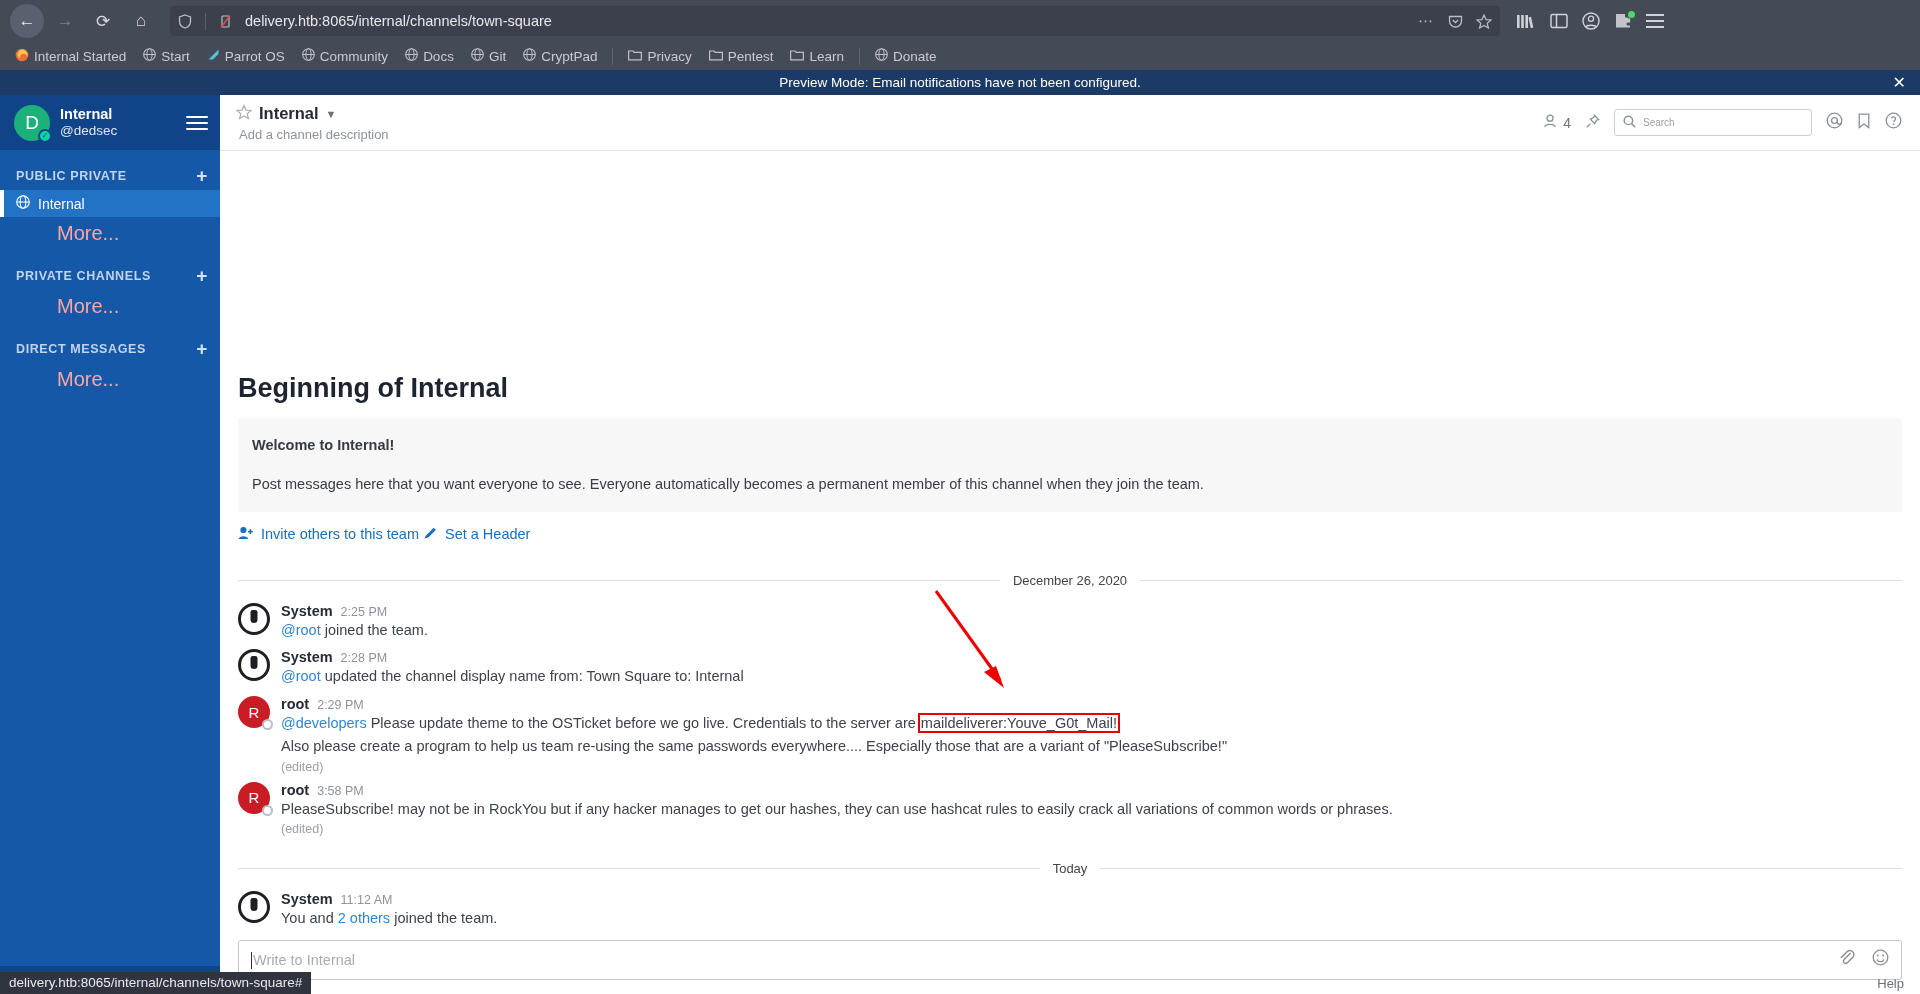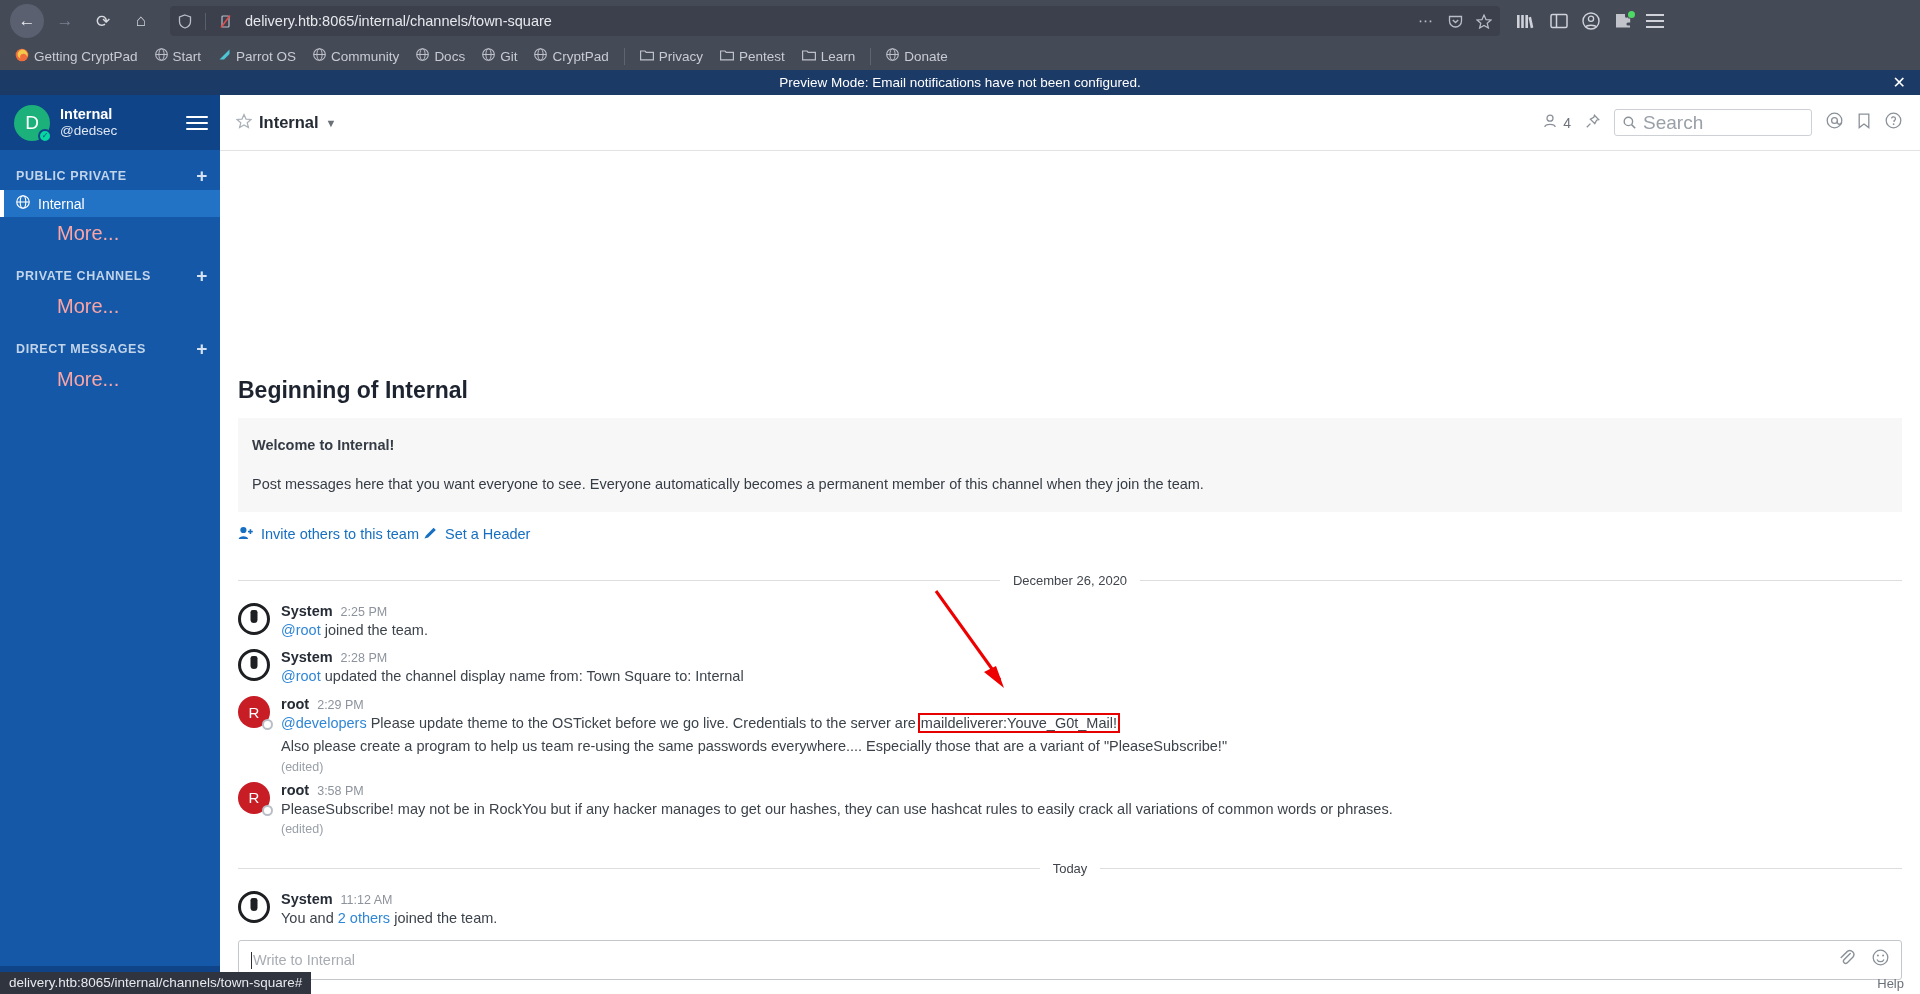--- a/index.html
+++ b/index.html
@@ -191,32 +191,32 @@
   #ch-caret { color: #6b7079; font-size: 11px; }
   #ch-desc { font-size: 13px; color: #8d939c; margin-top: 3px; margin-left: 3px;}
   #ch-right { display: flex; align-items: center; gap: 14px; }
   #members-btn { display:flex; align-items:center; gap:5px; color:#7d838c; font-size:15px; }
   #pin-icon { color:#8b9199; font-size:15px; }
   #searchbox {
     width: 198px; height: 27px;
     border: 1px solid #cdd0d5; border-radius: 3px;
     display: flex; align-items: center; gap: 7px;
     padding: 0 8px;
-    color: #9aa0a8; font-size: 19px;
+    color: #9aa0a8; font-size: 10px;
   }
   .hicon { color: #8b9199; font-size: 16px; }
 
   
   #posts {
     flex: 1; overflow: hidden;
     padding: 0 18px 0 18px;
     display: flex; flex-direction: column; justify-content: flex-end;
   }
   #intro { padding-bottom: 8px; }
-  #intro-title { font-size: 23px; font-weight: bold; color: #1d2430; margin-bottom: 14px; }
+  #intro-title { font-size: 27px; font-weight: bold; color: #1d2430; margin-bottom: 14px; }
   #intro-box {
     background: #f7f7f7;
     padding: 16px 14px;
     font-size: 14.5px; color: #363c45;
     line-height: 1.55;
   }
   #intro-box .b { font-weight: bold; display:block; margin-bottom: 17px; }
   #intro-actions { display: flex; gap: 4px; margin-top: 14px; align-items: center; }
   .ia { display: flex; align-items: center; gap: 7px; color: #166fc1; font-size: 14.5px; }
 
@@ -375,21 +375,21 @@
   </div>
 
   <div id="bookmarks">
     <div class="bm">
       <span class="gi">
         <svg width="14" height="14" viewBox="0 0 14 14">
             <circle cx="7" cy="7" r="6.3" fill="#ff7139"></circle>
             <path d="M7 1.4 a5.6 5.6 0 0 1 5.3 7.3 C11 5.5 8.4 5 6.6 6.3 C5 7.4 4.6 9 5.6 10.5 C3.2 9.7 2 7.2 2.8 4.9 A5.6 5.6 0 0 1 7 1.4 Z" fill="#ffd44d"></path>
           </svg>
       </span>
-      <span>Getting CryptPad</span>
+      <span>Internal Started</span>
     </div>
     <div class="bm">
       <span class="gi globe">
         <svg width="13" height="13" viewBox="0 0 13 13">
             <circle cx="6.5" cy="6.5" r="5.8" fill="none" stroke="#c8cbd3" stroke-width="1.1"></circle>
             <ellipse cx="6.5" cy="6.5" rx="2.6" ry="5.8" fill="none" stroke="#c8cbd3" stroke-width="1"></ellipse>
             <line x1="0.9" y1="6.5" x2="12.1" y2="6.5" stroke="#c8cbd3" stroke-width="1"></line>
           </svg>
       </span>
       <span>Start</span>
@@ -546,20 +546,21 @@
       <div id="ch-left">
         <div id="ch-title-row">
           <span id="star-icon">
             <svg width="16" height="16" viewBox="0 0 16 15">
                 <path d="M8 1 L10 5.6 L15 6 L11.2 9.2 L12.4 14 L8 11.4 L3.6 14 L4.8 9.2 L1 6 L6 5.6 Z" fill="none" stroke="#aab0b8" stroke-width="1.2"></path>
               </svg>
           </span>
           <span id="ch-name">Internal</span>
           <span id="ch-caret">▼</span>
         </div>
+        <div id="ch-desc">Add a channel description</div>
       </div>
       <div id="ch-right">
         <span id="members-btn">
           <span>
             <svg width="16" height="16" viewBox="0 0 16 16">
                 <circle cx="8" cy="5.2" r="3" fill="none" stroke="#8b9199" stroke-width="1.3"></circle>
                 <path d="M2.8 14 C3.4 10.6 12.6 10.6 13.2 14" fill="none" stroke="#8b9199" stroke-width="1.3"></path>
               </svg>
           </span>
           <span style="color:#6d737c;font-size:14px;">4</span>

